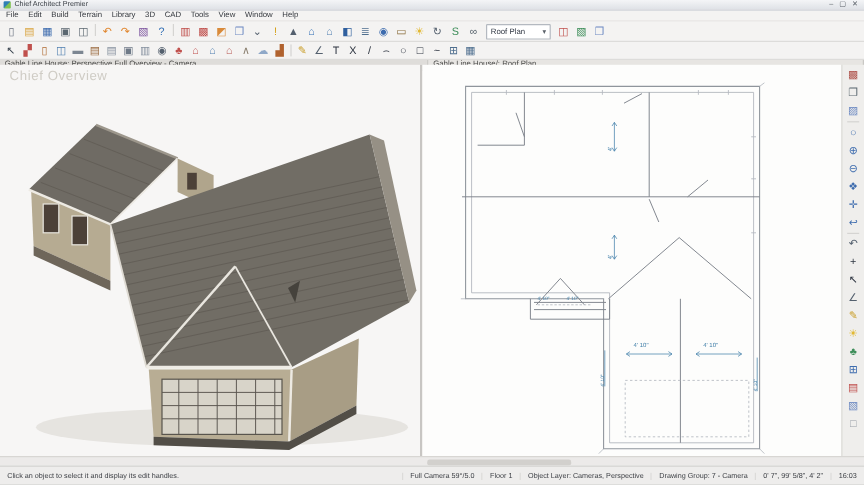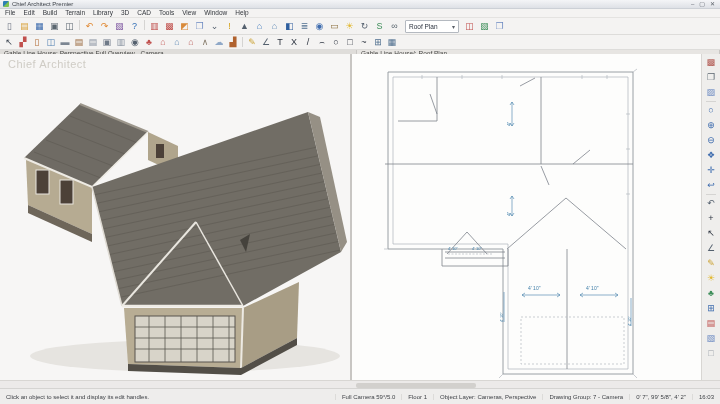--- a/index.html
+++ b/index.html
@@ -348,21 +348,21 @@
             <line x1="229" y1="262" x2="229" y2="308"></line>
             <line x1="135" y1="273" x2="235" y2="273"></line>
             <line x1="135" y1="284" x2="235" y2="284"></line>
             <line x1="135" y1="295" x2="235" y2="295"></line>
           </g>
           <polygon points="243,254 299,228 297,284 241,314" fill="#a89d85"></polygon>
           <line x1="243" y1="254" x2="241" y2="314" stroke="#edeae3" stroke-width="2"></line>
           <polygon points="128,310 241,314 297,284 297,291 241,321 128,317" fill="#524e47"></polygon>
         </g>
       </svg>
-      <span class="watermark">Chief Architect</span>
+      <span class="watermark">Chief Overview</span>
     </div>
 
     <div class="pane-plan">
       <svg width="350" height="326" viewBox="0 0 350 326">
         <g fill="none" stroke="#8f959c" stroke-width="0.9">
           <path d="M36,18 L281,18 L281,320 L151,320 L151,195 L36,195 Z"></path>
         </g>
         <g fill="none" stroke="#aeb3ba" stroke-width="0.7">
           <path d="M41,23 L276,23 L276,315 L156,315 L156,190 L41,190 Z"></path>
         </g>

